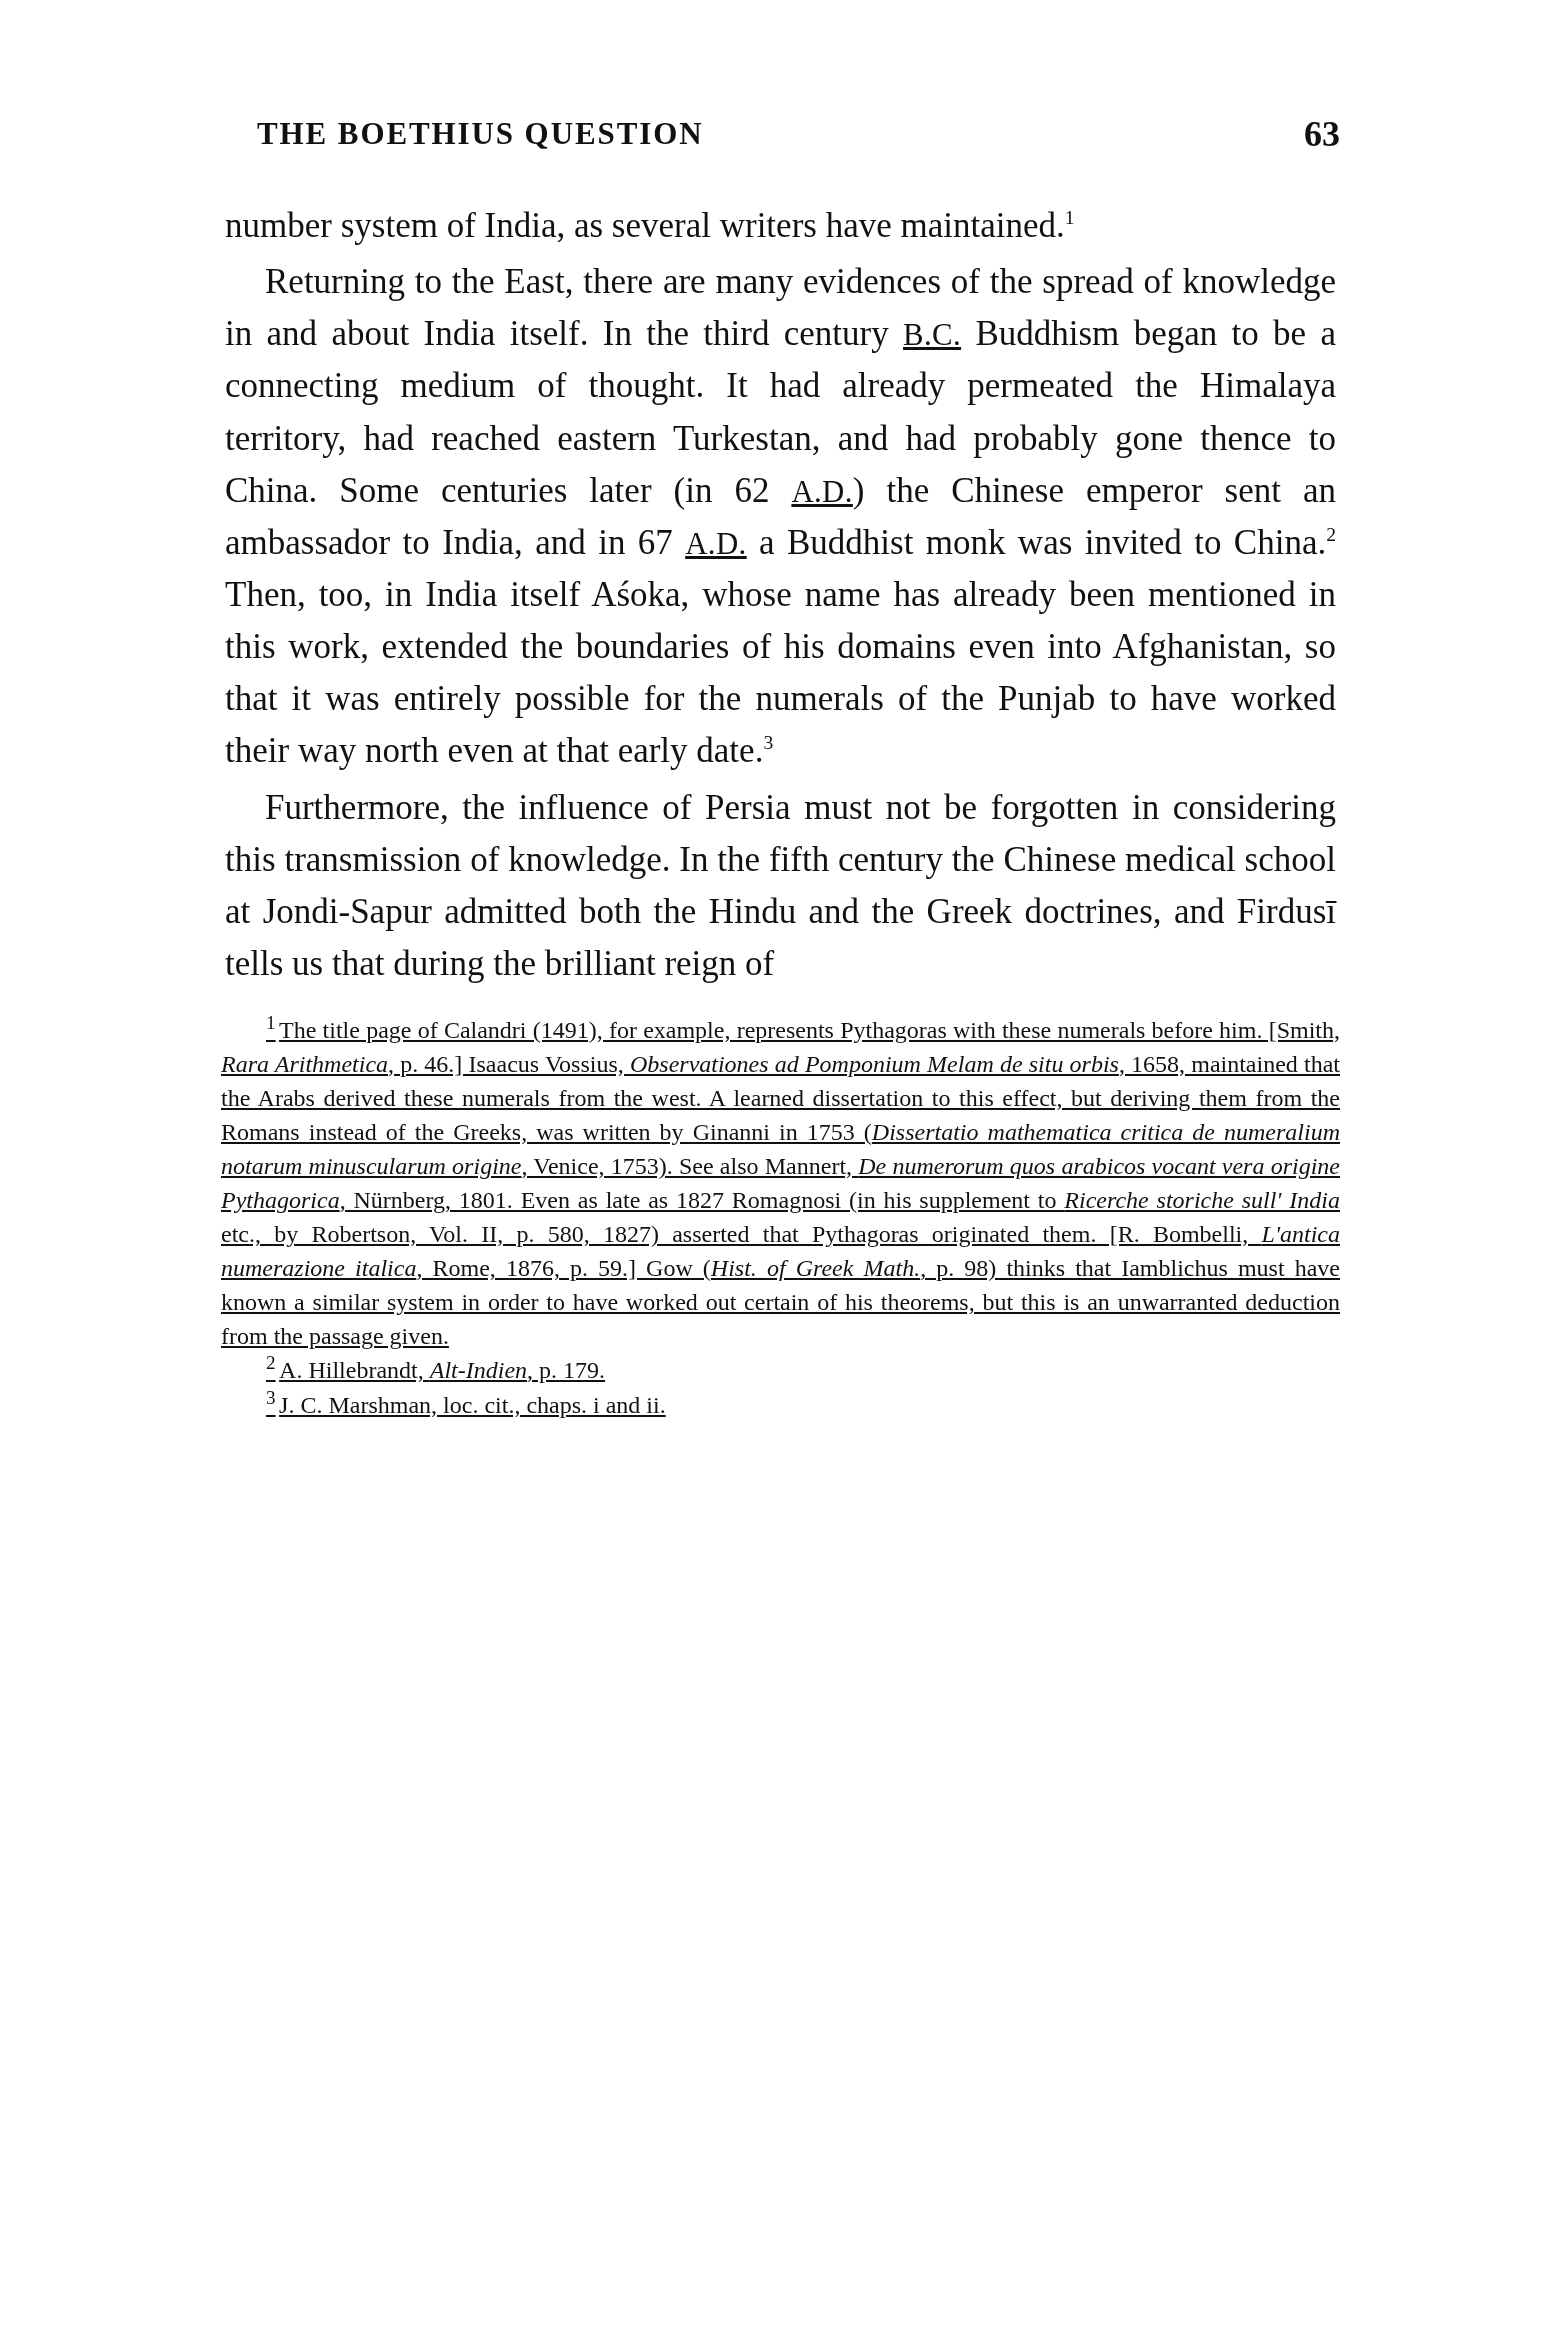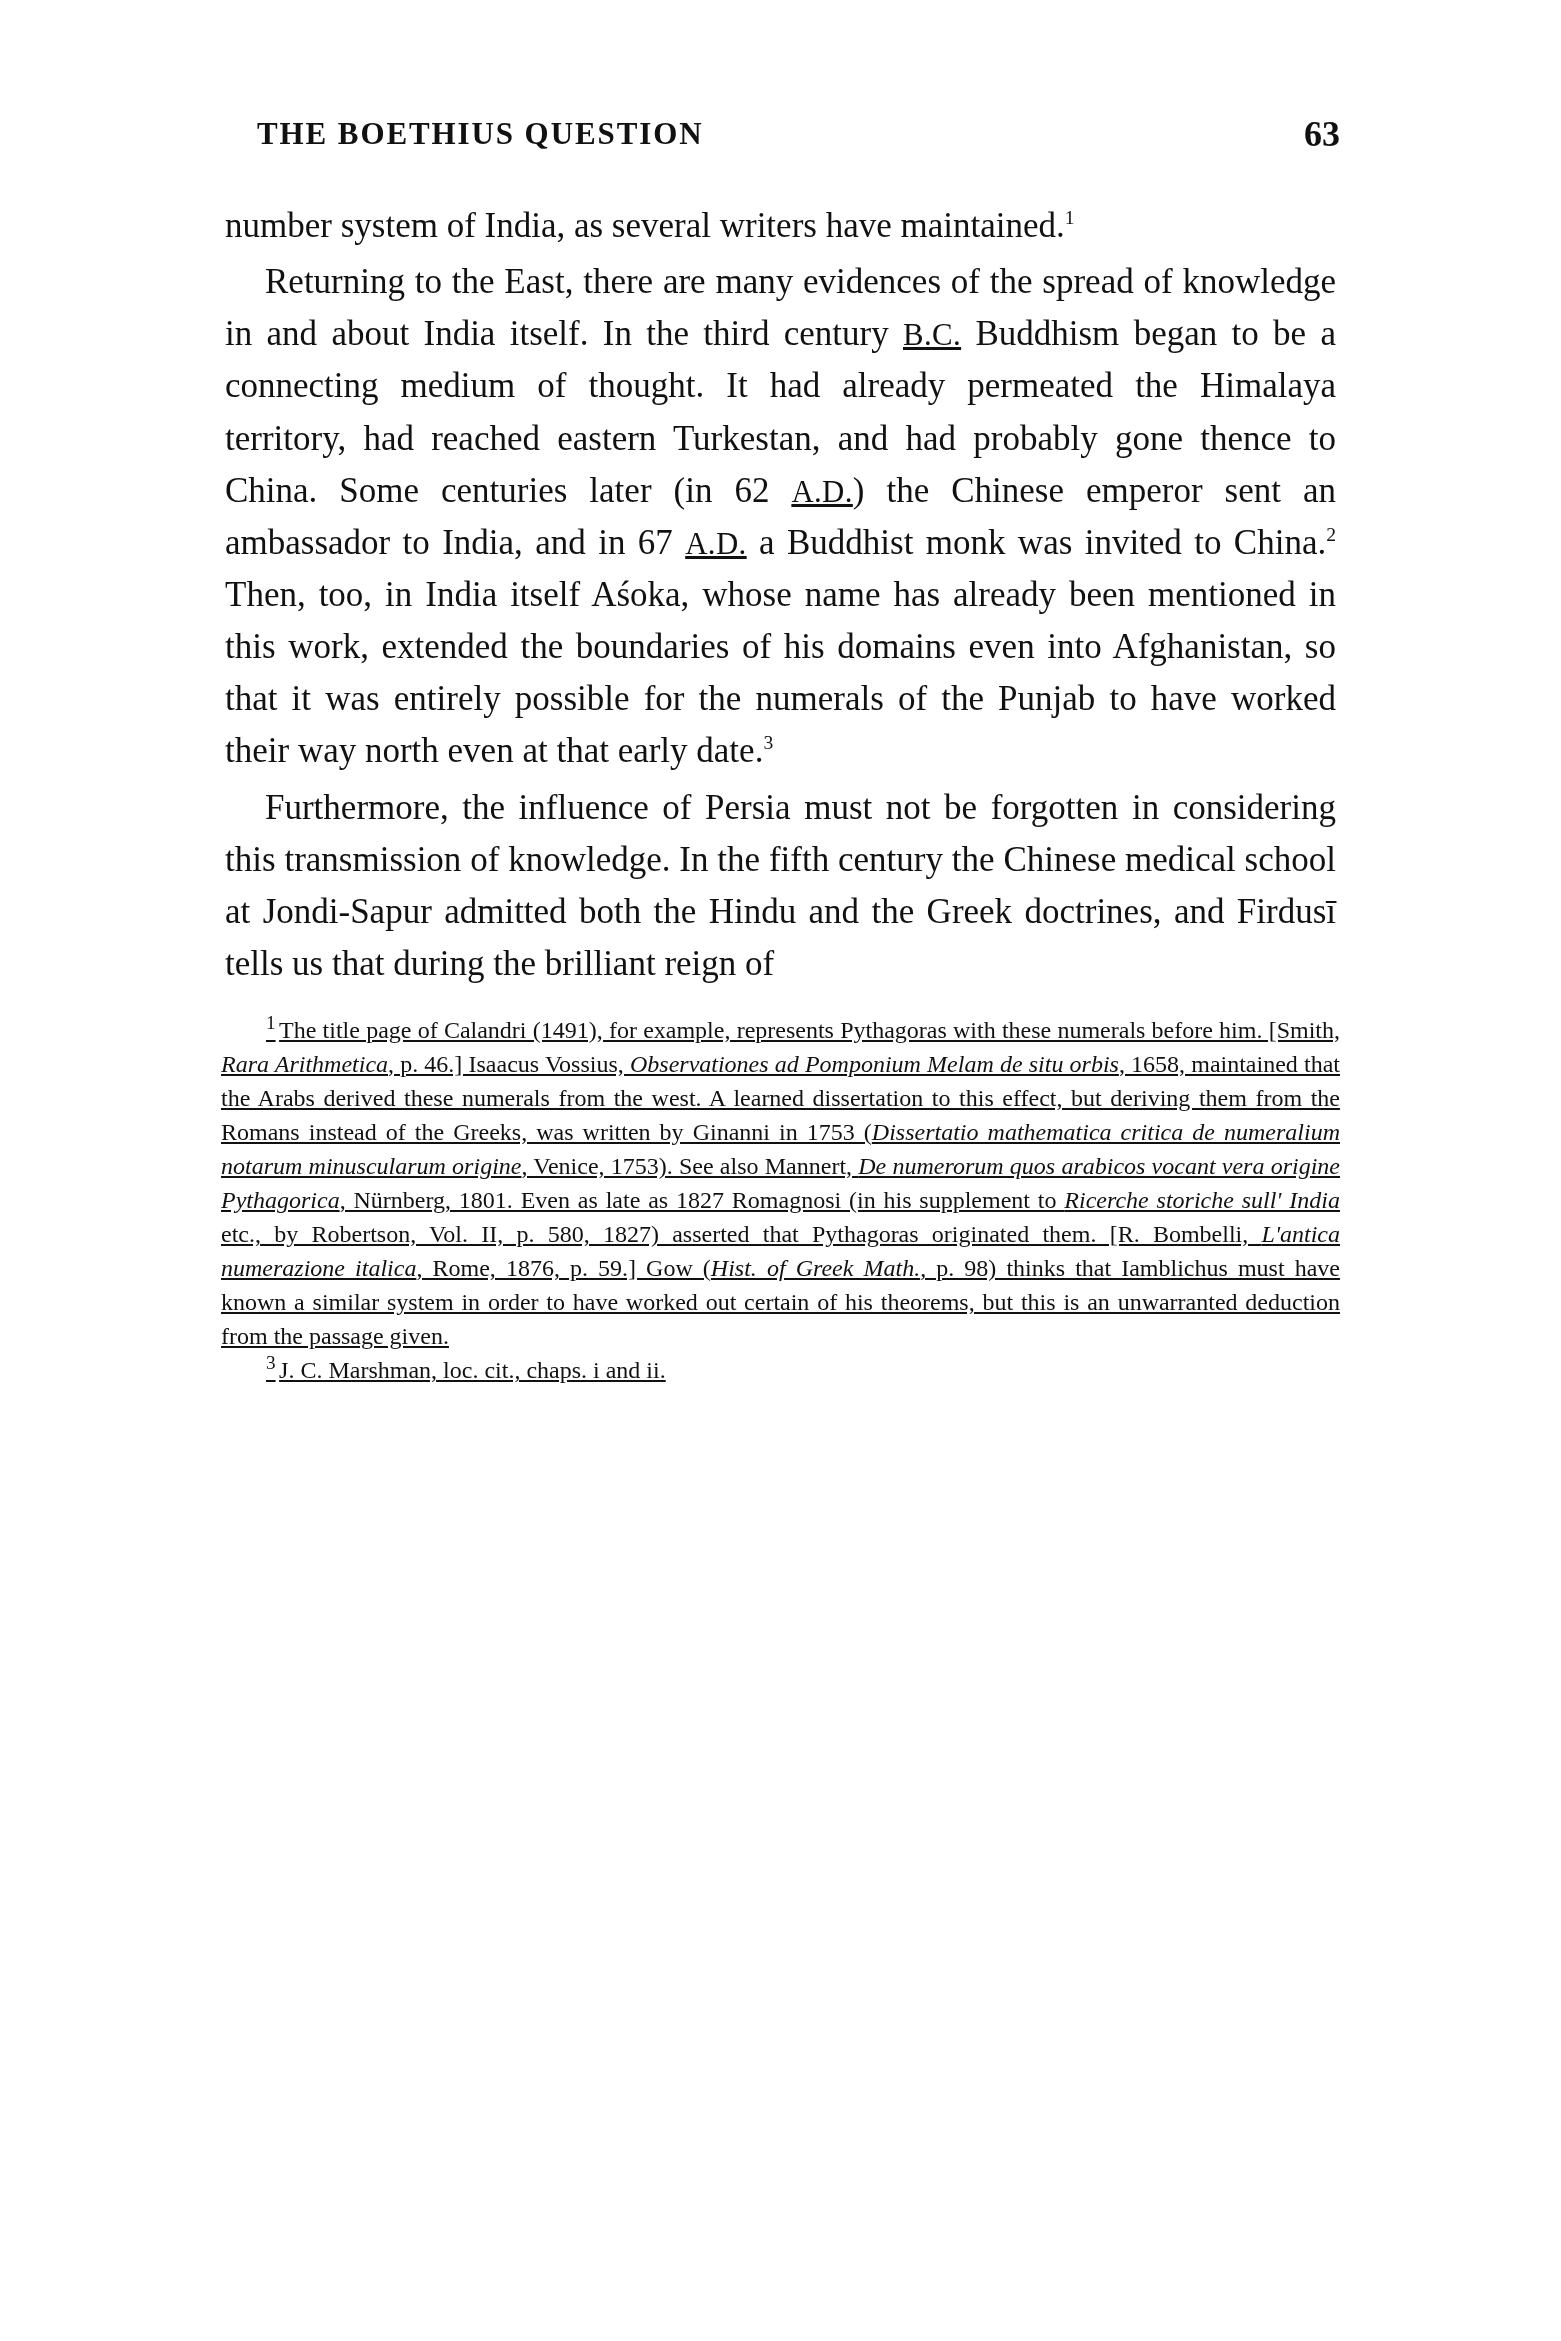--- a/index.html
+++ b/index.html
@@ -115,20 +115,23 @@
       <p class="indent">Furthermore, the influence of Persia must not be forgotten in considering this transmission of knowledge.  In the fifth century the Chinese medical school at Jondi-Sapur admitted both the Hindu and the Greek doctrines, and Firdusī tells us that during the brilliant reign of</p>
 
     </div>
 
     <div class="footnotes">
 
       <p class="fn-first">
         <span class="fn-mark">1</span><span>The title page of Calandri (1491), for example, represents Pythagoras with these numerals before him.  [Smith, </span><i>Rara Arithmetica</i><span>, p. 46.]  Isaacus Vossius, </span><i>Observationes ad Pomponium Melam de situ orbis</i><span>, 1658, maintained that the Arabs derived these numerals from the west.  A learned dissertation to this effect, but deriving them from the Romans instead of the Greeks, was written by Ginanni in 1753 (</span><i>Dissertatio mathematica critica de numeralium notarum minuscularum origine</i><span>, Venice, 1753).  See also Mannert, </span><i>De numerorum quos arabicos vocant vera origine Pythagorica</i><span>, Nürnberg, 1801.  Even as late as 1827 Romagnosi (in his supplement to </span><i>Ricerche storiche sull' India</i><span> etc., by Robertson, Vol. II, p. 580, 1827) asserted that Pythagoras originated them.  [R. Bombelli, </span><i>L'antica numerazione italica</i><span>, Rome, 1876, p. 59.]  Gow (</span><i>Hist. of Greek Math.</i><span>, p. 98) thinks that Iamblichus must have known a similar system in order to have worked out certain of his theorems, but this is an unwarranted deduction from the passage given.</span>
       </p>
 
+      <p class="fn-short">
+        <span class="fn-mark">2</span><span>A. Hillebrandt, </span><i>Alt-Indien</i><span>, p. 179.</span>
+      </p>
 
       <p class="fn-short">
         <span class="fn-mark">3</span><span>J. C. Marshman, loc. cit., chaps. i and ii.</span>
       </p>
 
     </div>
 
   </div>
 </div>
 

